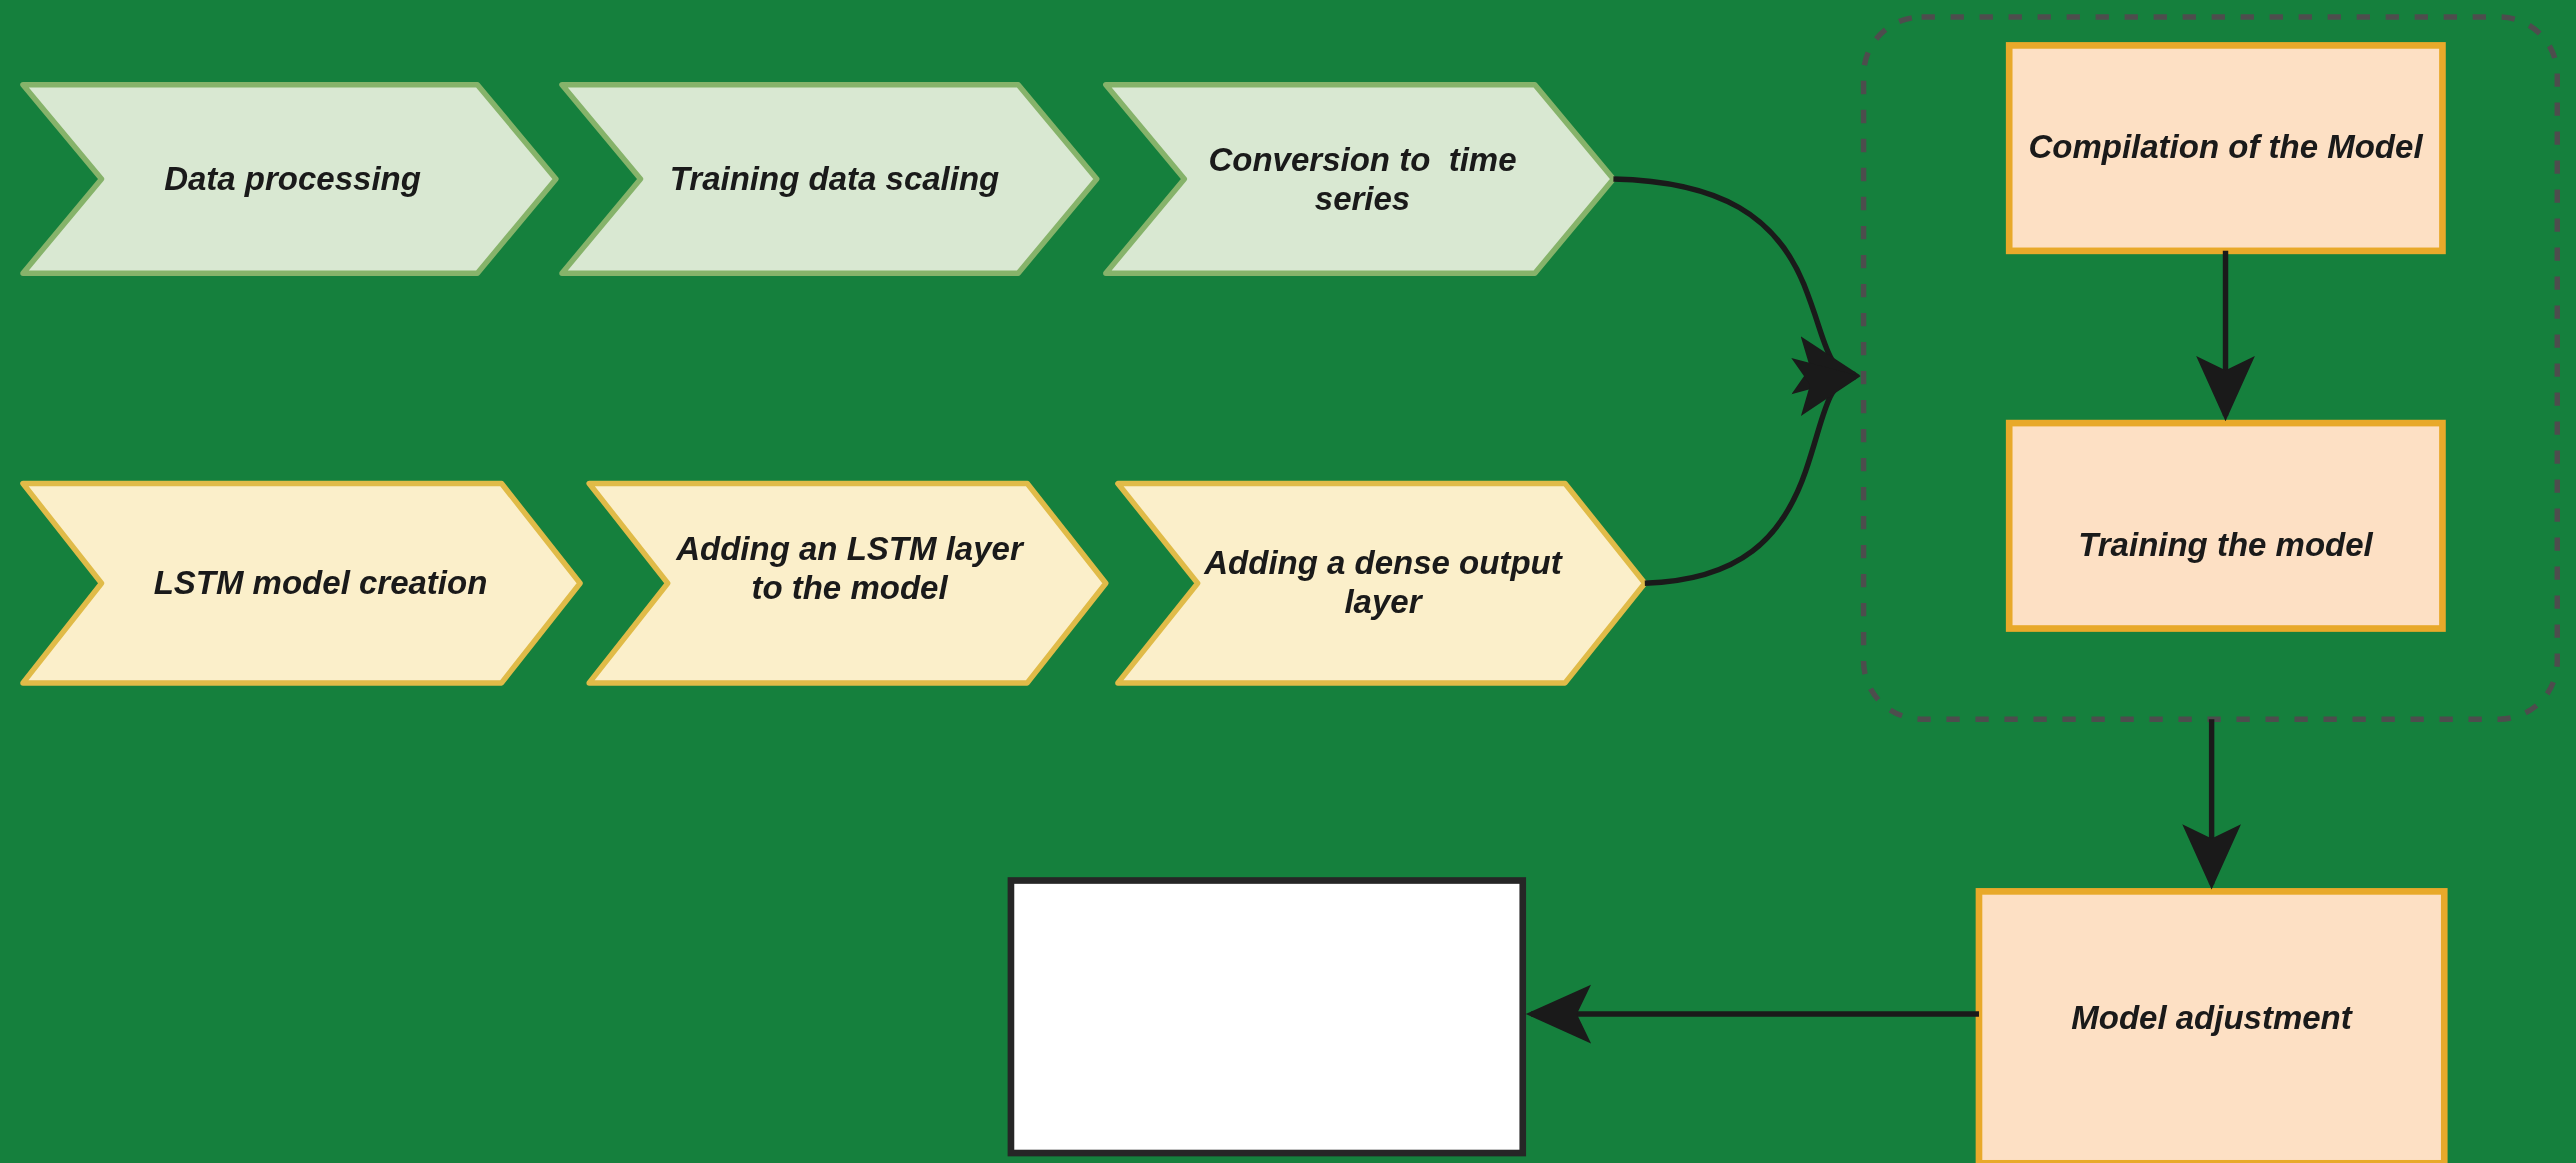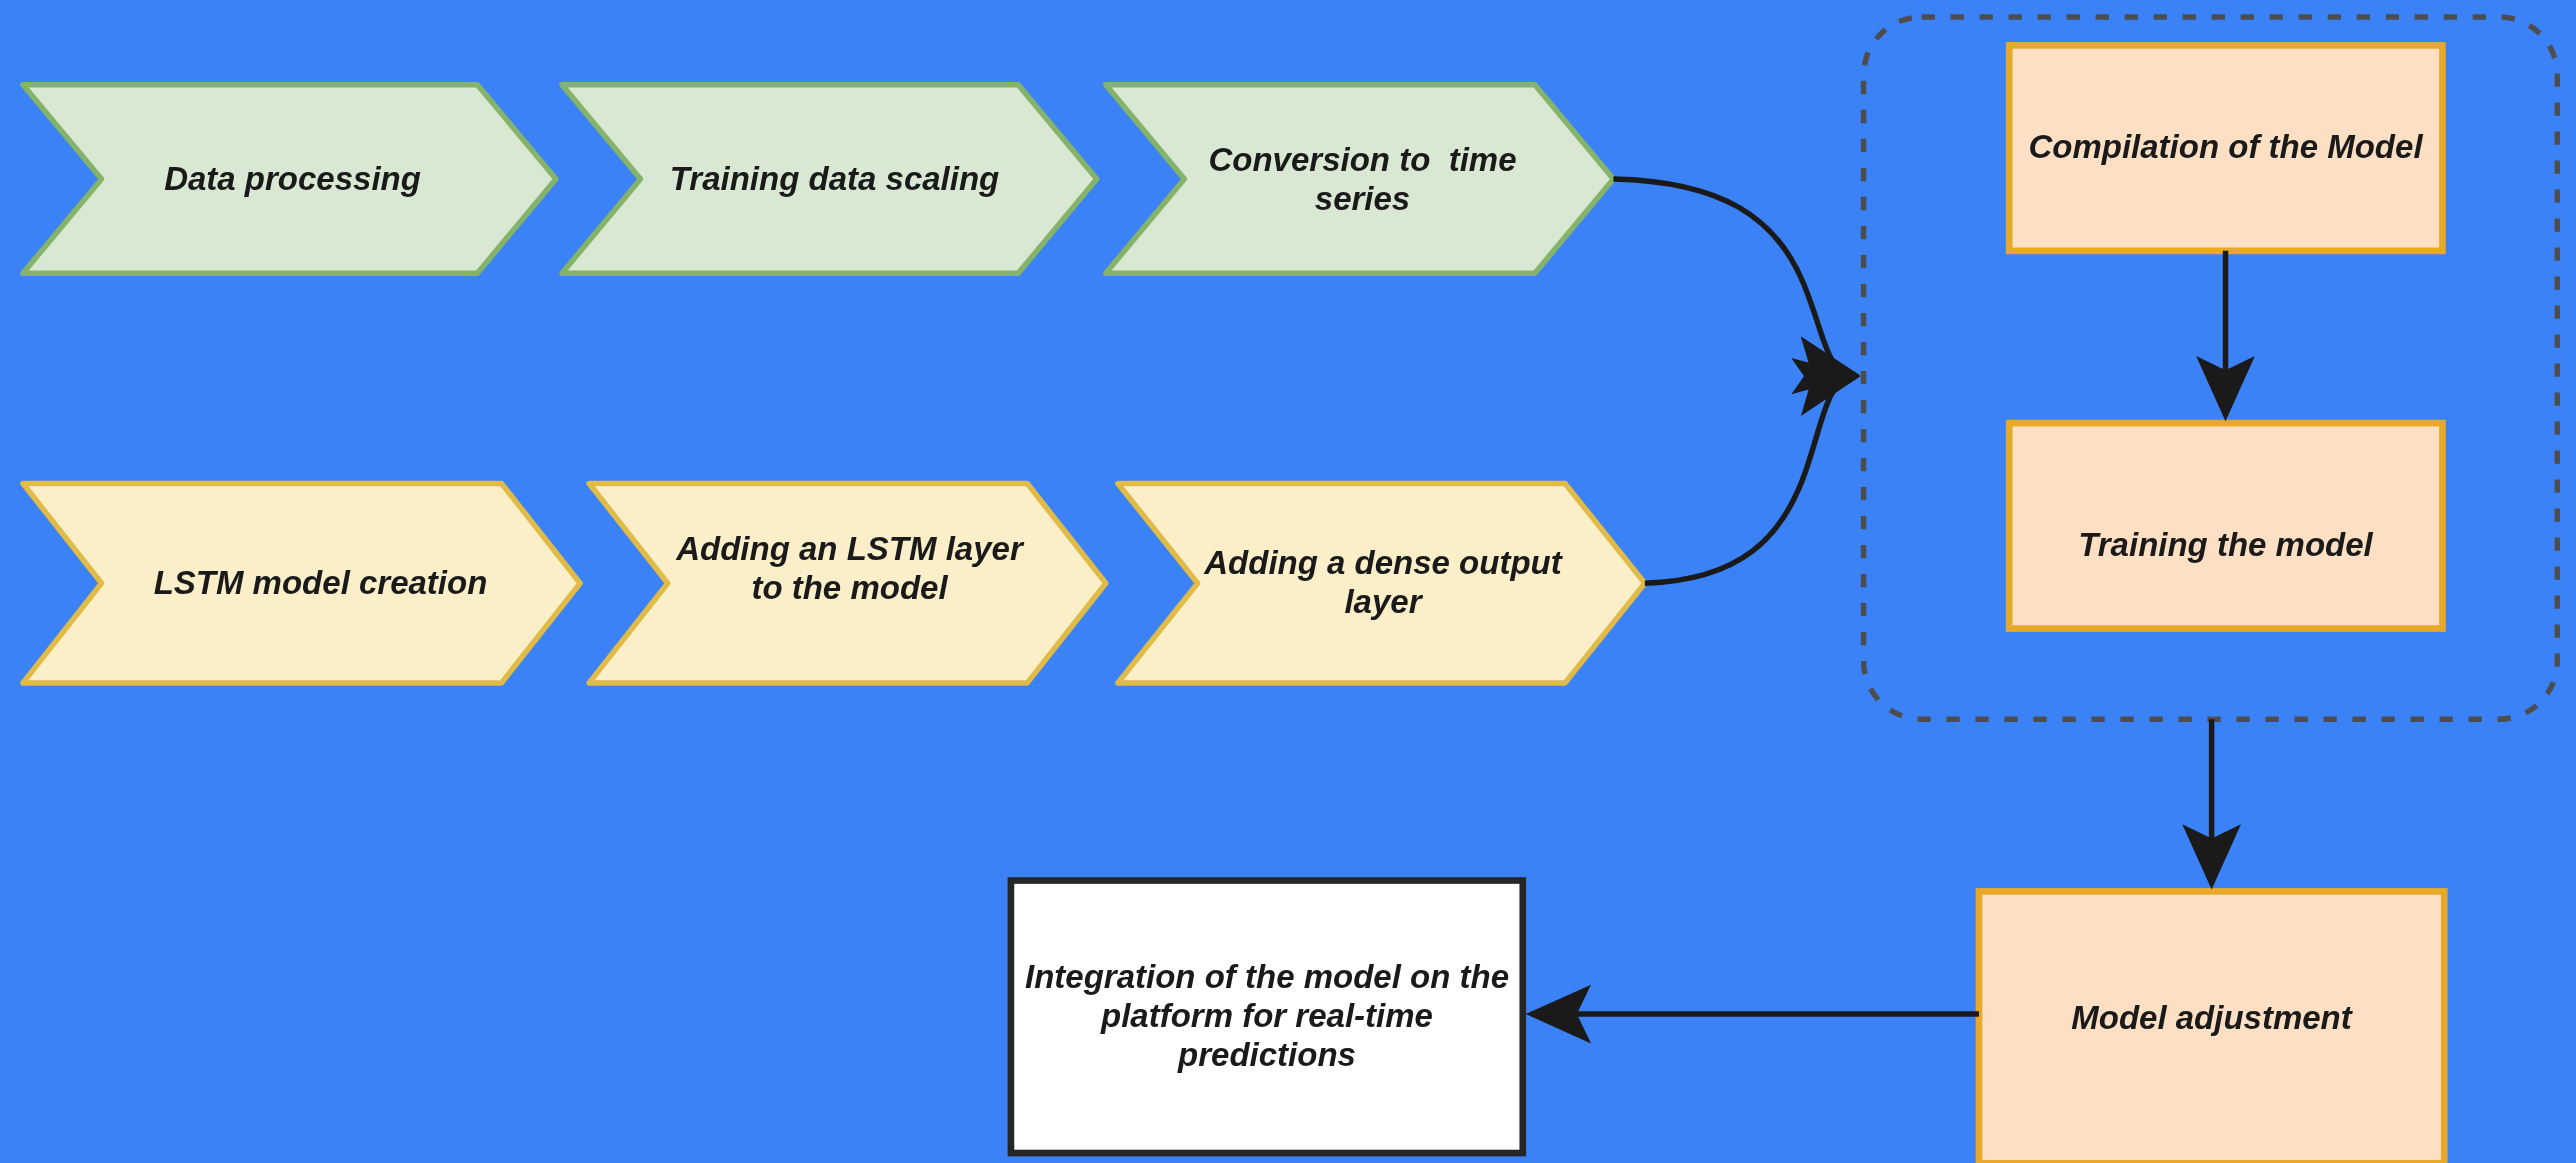--- a/index.html
+++ b/index.html
@@ -1,19 +1,19 @@
 <!DOCTYPE html>
 <html style="font-size:9.7px"><head>
 <meta charset="utf-8">
 <style>
   html,body{margin:0;padding:0;background:#ffffff;}
   #canvas{
     position:relative;
     width:2576px;height:1164px;
-    background:#3b82f6;
+    background:#15803d;
     font-family:"Liberation Sans", sans-serif;
     overflow:hidden;
   }
   svg.layer{position:absolute;left:0;top:0;width:2576px;height:1164px;pointer-events:none;}
   .node-label{
     position:absolute;
     display:flex;align-items:center;justify-content:center;
     text-align:center;
     font-style:italic;
     font-weight:700;
@@ -106,16 +106,15 @@
   <div class="node-label chev-label" style="left:668px;top:469px;width:363px;height:199px;">Adding an LSTM layer to the model</div>
 
   <div class="node-label chev-label" style="left:1198px;top:483px;width:370px;height:199px;">Adding a dense output layer</div>
 
   <div class="node-label box-label" style="left:2015px;top:45px;width:421px;height:205px;font-style:italic;">Compilation of the Model</div>
 
   <div class="node-label box-label" style="left:2015px;top:443px;width:421px;height:205px;">Training the model</div>
 
   <div class="node-label box-label" style="left:1985px;top:891px;width:453px;height:254px;">Model adjustment</div>
 
-  <div class="node-label box-label" style="left:1023px;top:880px;width:488px;height:273px;">Integration of the model on the platform for real-time predictions</div>
 
 </div>
 
 
 </body></html>

